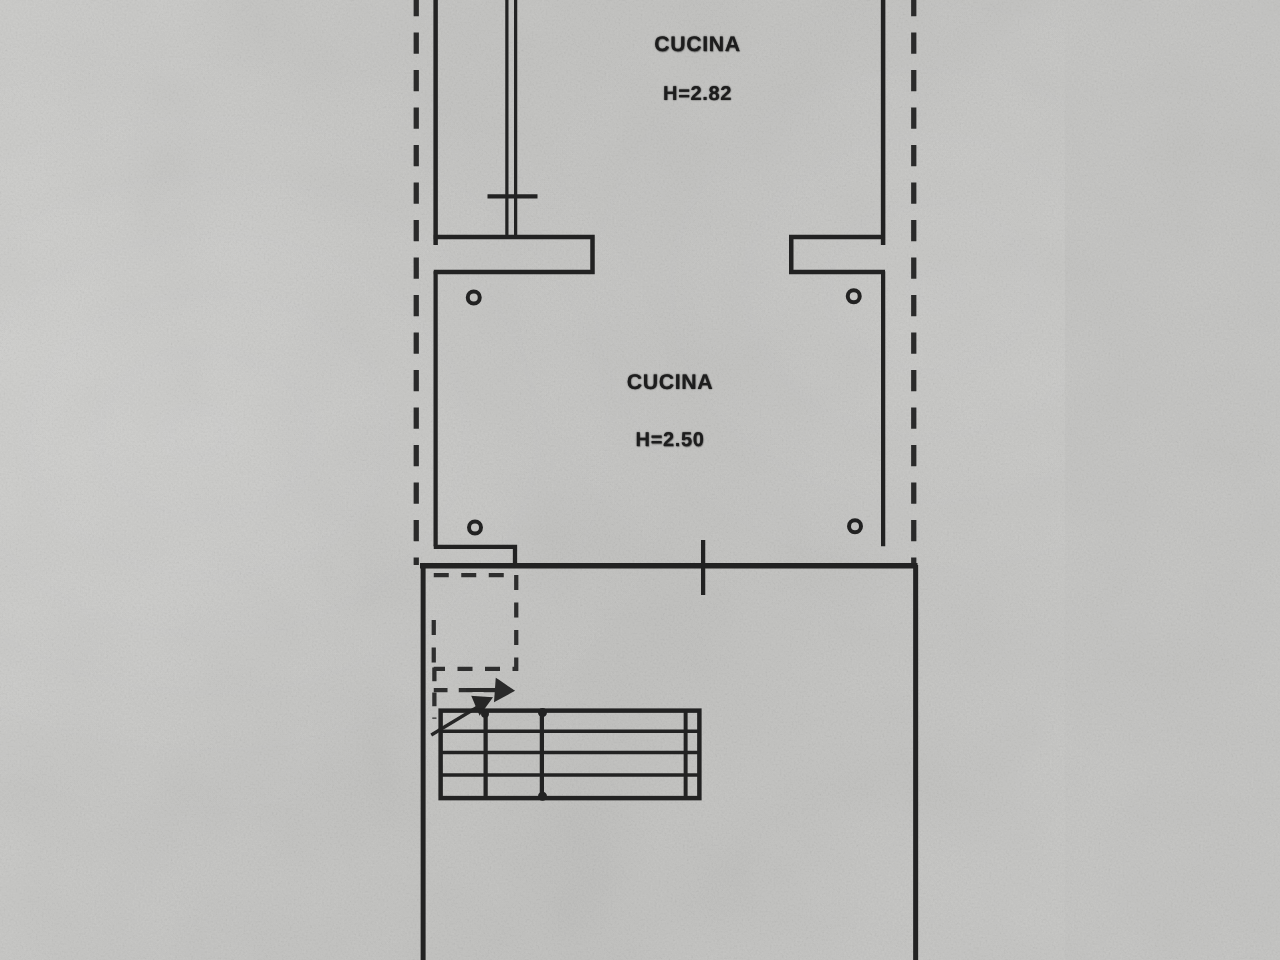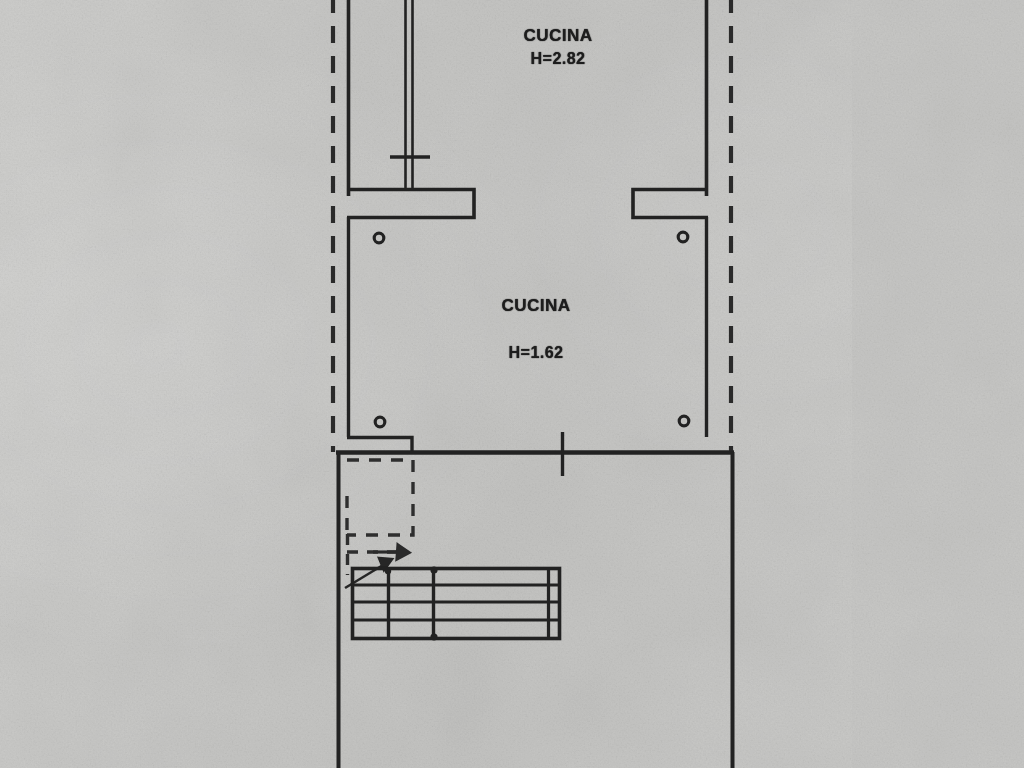--- a/index.html
+++ b/index.html
@@ -193,18 +193,18 @@
         <circle cx="379" cy="238" r="4.8"></circle>
         <circle cx="683" cy="237" r="4.8"></circle>
         <circle cx="380" cy="422" r="4.8"></circle>
         <circle cx="684" cy="421" r="4.8"></circle>
       </g>
 
     </g>
   </svg>
 
   <div class="room-label room-name" style="left:558px; top:26px;">CUCINA</div>
-  <div class="room-label room-height" style="left:558px; top:42px;">H=2.82</div>
+  <div class="room-label room-height" style="left:558px; top:59px;">H=2.82</div>
 
   <div class="room-label room-name" style="left:536px; top:296px;">CUCINA</div>
-  <div class="room-label room-height" style="left:536px; top:336px;">H=1.62</div>
+  <div class="room-label room-height" style="left:536px; top:336px;">H=2.50</div>
 
 </div>
 
 </body></html>

